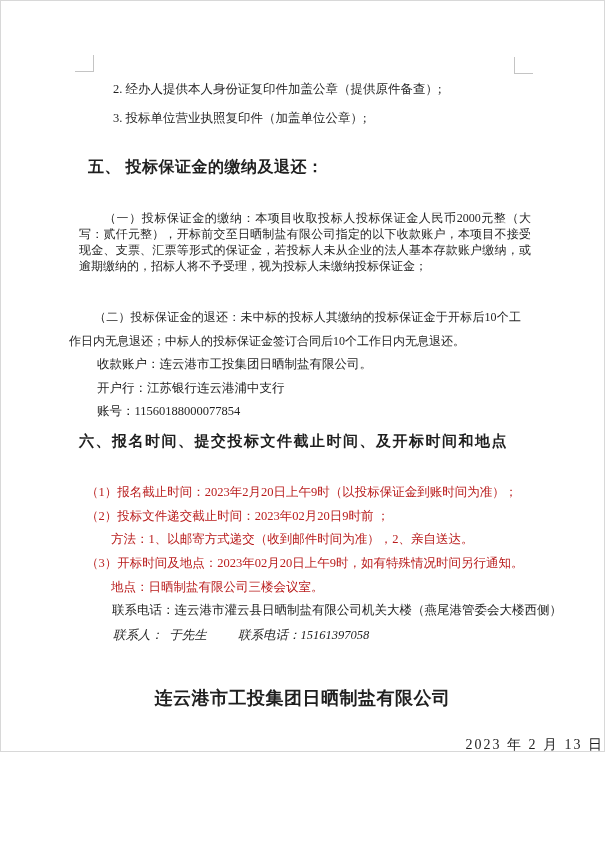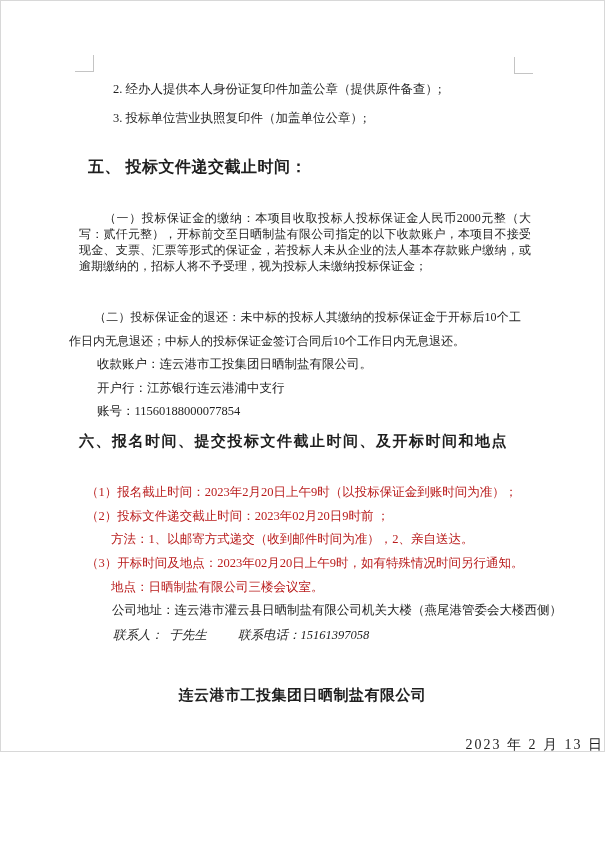--- a/index.html
+++ b/index.html
@@ -36,21 +36,21 @@
     position: absolute;
     font-size: 15px;
     font-weight: bold;
     white-space: nowrap;
     letter-spacing: 1.5px;
   }
   .footer-company {
     position: absolute;
     left: 0; right: 0;
     text-align: center;
-    font-size: 15px;
+    font-size: 18px;
     font-weight: bold;
     letter-spacing: 0.5px;
   }
   .footer-date {
     position: absolute;
     left: 0; right: 0;
     text-align: right;
     font-size: 14px;
     letter-spacing: 2px;
   }
@@ -69,21 +69,21 @@
 
   <div class="crop tl"></div>
   <div class="crop tr"></div>
   <div class="crop bl"></div>
   <div class="crop br"></div>
 
   <div class="line" style="top:80px; left:112px;">2. 经办人提供本人身份证复印件加盖公章（提供原件备查）;</div>
 
   <div class="line" style="top:109px; left:112px;">3. 投标单位营业执照复印件（加盖单位公章）;</div>
 
-  <div class="h5" style="top:156px; left:87px;">五、 投标文件递交截止时间：</div>
+  <div class="h5" style="top:156px; left:87px;">五、 投标保证金的缴纳及退还：</div>
 
   <div class="para" style="top:209px; left:78px;">（一）投标保证金的缴纳：本项目收取投标人投标保证金人民币2000元整（大写：贰仟元整），开标前交至日晒制盐有限公司指定的以下收款账户，本项目不接受现金、支票、汇票等形式的保证金，若投标人未从企业的法人基本存款账户缴纳，或逾期缴纳的，招标人将不予受理，视为投标人未缴纳投标保证金；</div>
 
   <div class="para" style="top:305px; left:68px; line-height:23.5px;">（二）投标保证金的退还：未中标的投标人其缴纳的投标保证金于开标后10个工作日内无息退还；中标人的投标保证金签订合同后10个工作日内无息退还。</div>
 
   <div class="line" style="top:355px; left:96px;">收款账户：连云港市工投集团日晒制盐有限公司。</div>
 
   <div class="line" style="top:379px; left:96px;">开户行：江苏银行连云港浦中支行</div>
 
   <div class="line" style="top:402px; left:96px;">账号：11560188000077854</div>
@@ -93,21 +93,21 @@
   <div class="line red" style="top:483px; left:85px;">（1）报名截止时间：2023年2月20日上午9时（以投标保证金到账时间为准）；</div>
 
   <div class="line red" style="top:507px; left:85px;">（2）投标文件递交截止时间：2023年02月20日9时前 ；</div>
 
   <div class="line red" style="top:530px; left:110px;">方法：1、以邮寄方式递交（收到邮件时间为准），2、亲自送达。</div>
 
   <div class="line red" style="top:554px; left:85px;">（3）开标时间及地点：2023年02月20日上午9时，如有特殊情况时间另行通知。</div>
 
   <div class="line red" style="top:578px; left:110px;">地点：日晒制盐有限公司三楼会议室。</div>
 
-  <div class="line" style="top:601px; left:111px;">公司地址：连云港市灌云县日晒制盐有限公司机关大楼（燕尾港管委会大楼西侧）</div>
+  <div class="line" style="top:601px; left:111px;">联系电话：连云港市灌云县日晒制盐有限公司机关大楼（燕尾港管委会大楼西侧）</div>
 
   <div class="line pre" style="top:626px; left:112px;">联系人：  于先生          联系电话：15161397058</div>
 
   <div class="footer-company" style="top:685px;">连云港市工投集团日晒制盐有限公司</div>
 
   <div class="footer-date" style="top:735px;">2023 年 2 月 13 日</div>
 
 </div>
 
 </body></html>

